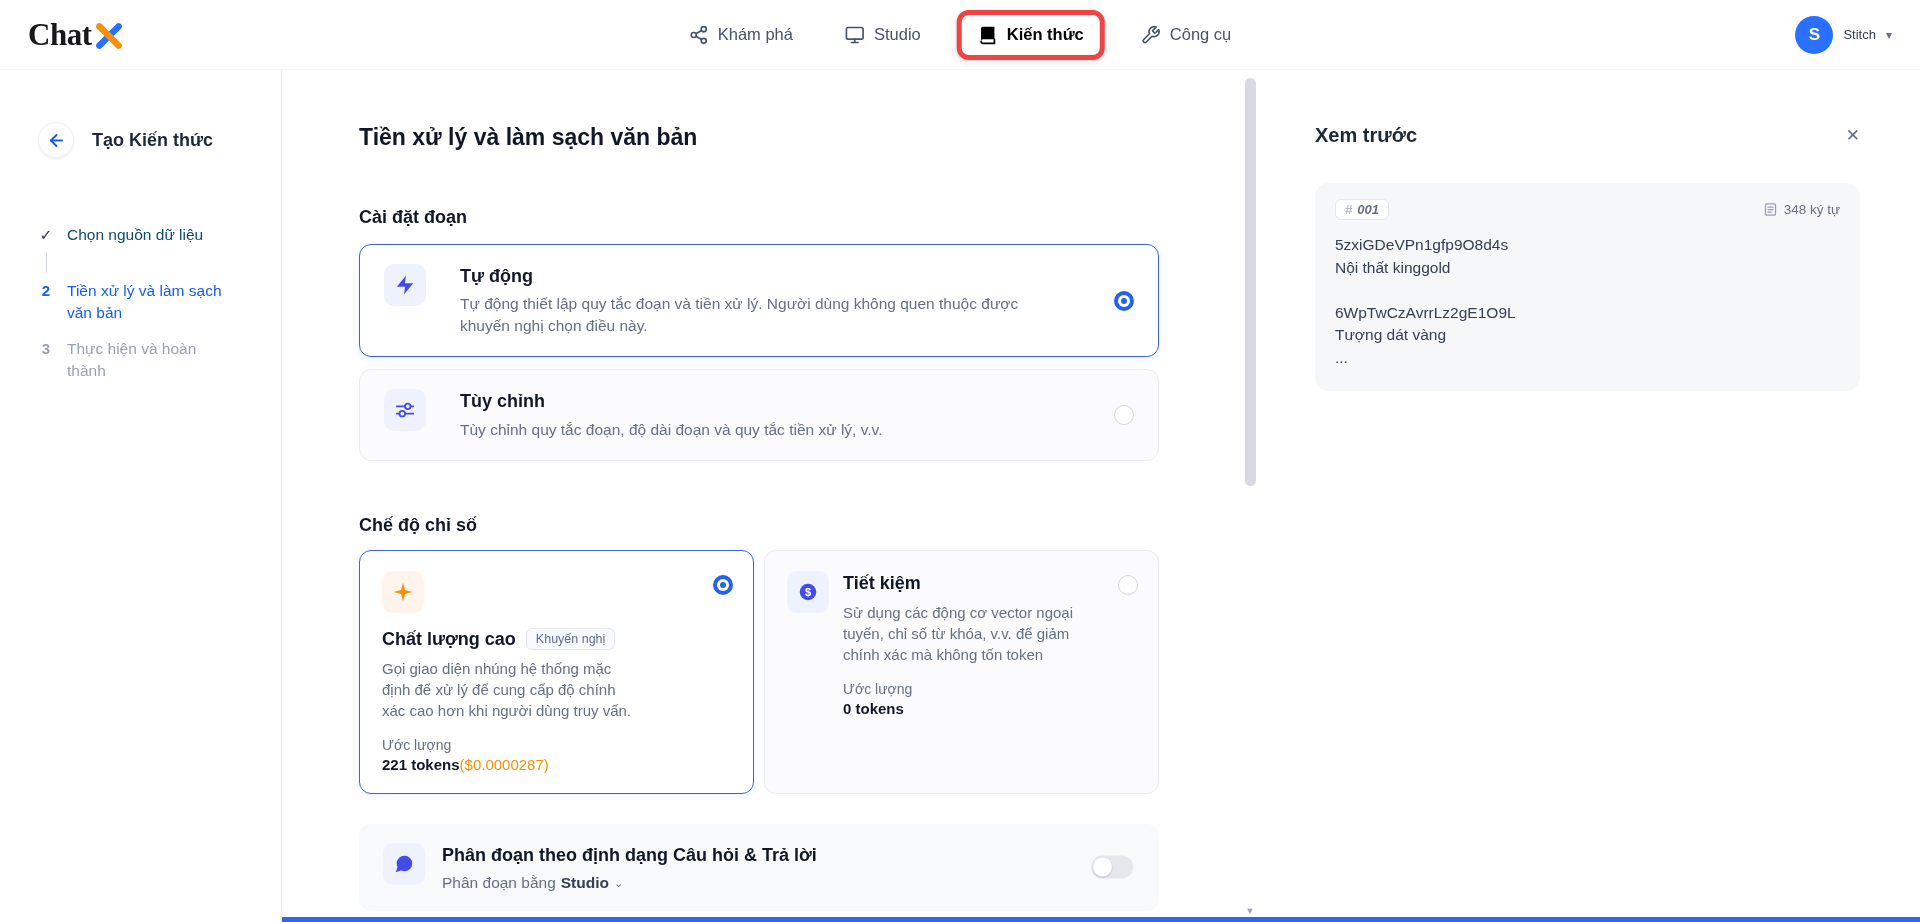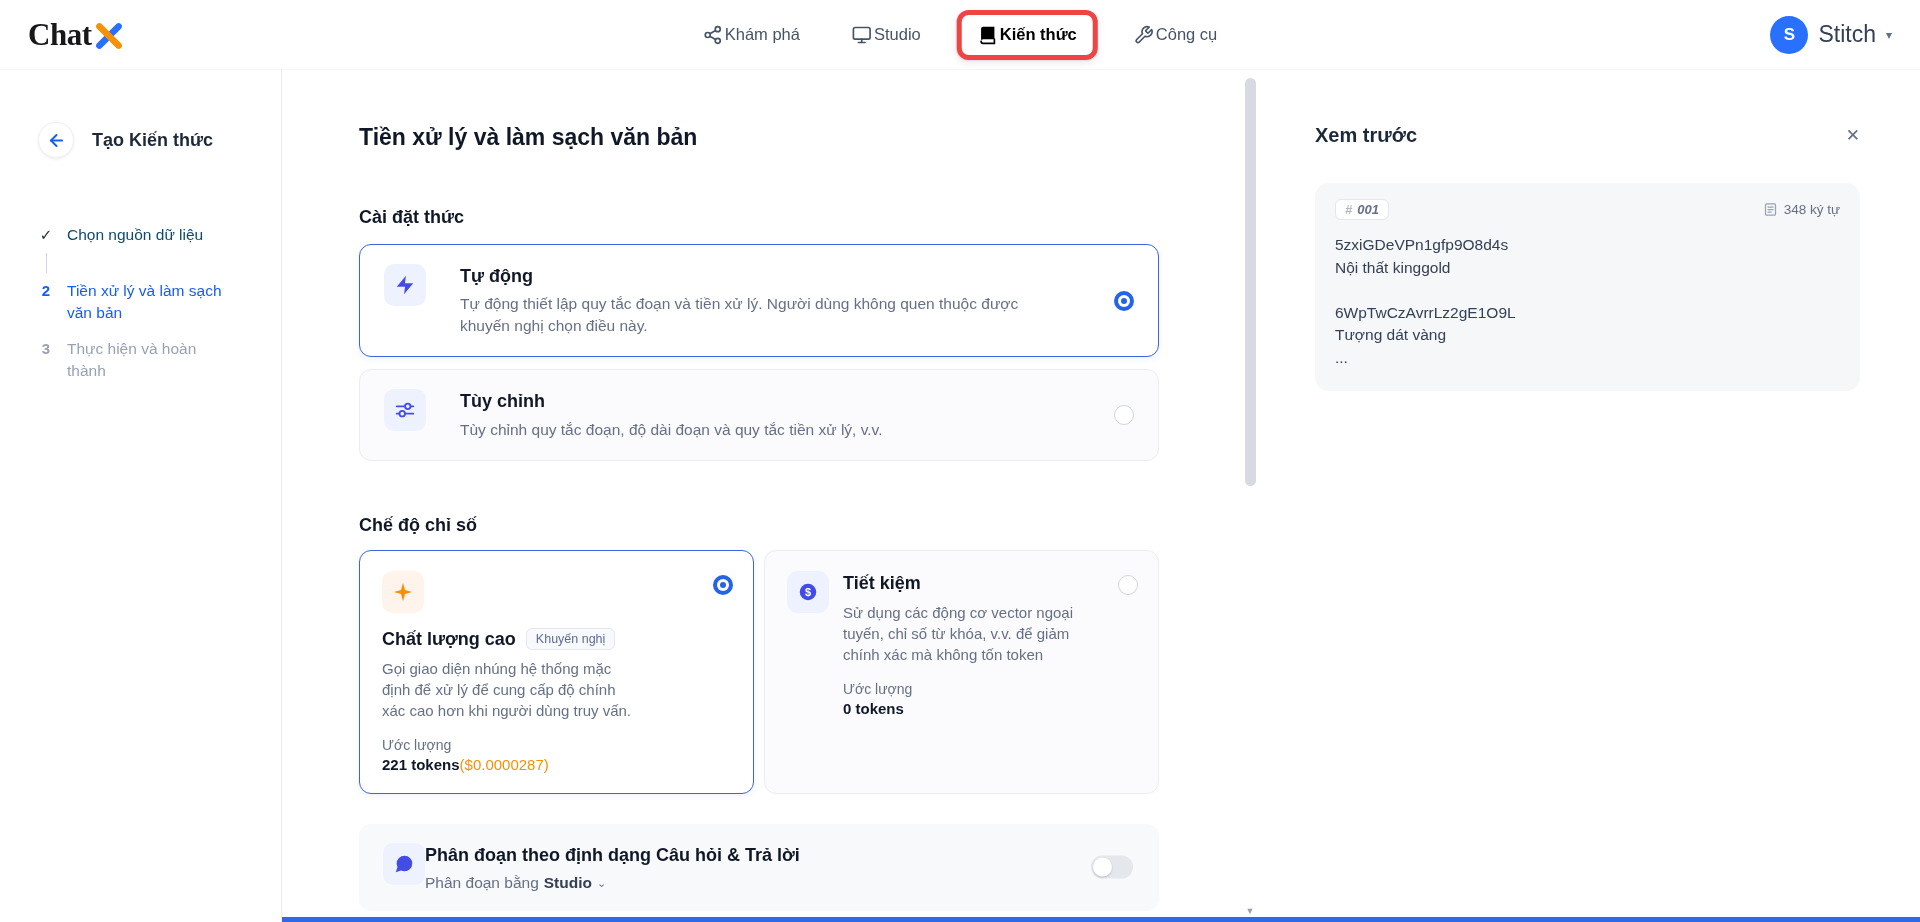--- a/index.html
+++ b/index.html
@@ -8,29 +8,29 @@
   .app { width:1920px; height:922px; position:relative; display:flex; flex-direction:column; }
 
   
   .header { height:70px; flex-shrink:0; display:flex; align-items:center; padding:0 28px;
     position:relative; background:#fff; border-bottom:1px solid #f5f6f8; z-index:5; }
   .logo { display:flex; align-items:center; gap:3px; cursor:pointer; }
   .logo-text { font-size:31px; font-weight:700; color:#18181b; letter-spacing:-0.5px;font-family:Liberation Serif, serif; }
   .logo-x { width:30px; height:30px; margin-top:2px; }
   .nav { position:absolute; left:50%; top:50%; transform:translate(-50%,-50%);
     display:flex; align-items:center; gap:20px; }
-  .nav-item { display:flex; align-items:flex-start; gap:2px; padding:10px 16px; border-radius:12px;
+  .nav-item { display:flex; align-items:flex-start; gap:9px; padding:10px 16px; border-radius:12px;
     font-size:16.5px; font-weight:500; color:#475467; cursor:pointer; white-space:nowrap; }
   .nav-item svg { width:20px; height:20px; }
   .nav-item.active { background:#fff; color:#000000; font-weight:600;
     border:5px solid #ef4444; box-shadow:0 1px 2px rgba(16,24,40,.10), 0 3px 8px rgba(16,24,40,.08); }
   .user { margin-left:auto; display:flex; align-items:center; gap:10px; cursor:pointer; }
   .avatar { width:38px; height:38px; border-radius:50%; background:#2970ff; color:#fff;
     display:flex; align-items:center; justify-content:center; font-size:17px; font-weight:600; }
-  .user-name { font-size:23px; color:#344054; }
+  .user-name { font-size:13px; color:#344054; }
   .chev { font-size:12px; color:#667085; }
 
   
   .body-row { flex:1; display:flex; min-height:0; }
 
   
   .sidebar { width:282px; flex-shrink:0; border-right:1px solid #eaecf0; padding:52px 20px 0 38px; background:#fff; }
   .back-row { display:flex; align-items:center; gap:18px; }
   .back-btn { width:36px; height:36px; border-radius:50%; background:#fff; border:1px solid #eef0f3;
     box-shadow:0 1px 3px rgba(16,24,40,.08); display:flex; align-items:center; justify-content:center; cursor:pointer; }
@@ -83,21 +83,21 @@
   .idx-title-row { display:flex; align-items:center; gap:10px; }
   .badge { font-size:12.5px; font-weight:500; color:#5d6b98; background:#f8f9fc;
     border:1px solid #e4e7ec; border-radius:6px; padding:3px 9px; white-space:nowrap; }
   .idx-desc { margin-top:7px; font-size:15px; color:#667085; line-height:1.42; max-width:250px; }
   .est-label { margin-top:15px; font-size:14px; color:#667085; }
   .est-value { margin-top:3px; font-size:15px; }
   .est-tokens { font-weight:700; color:#101828; }
   .est-cost { color:#f79009; font-weight:500; }
 
   .qa-row { margin-top:30px; background:#f8f9fb; border-radius:12px; padding:19px 24px;
-    display:flex; position:relative; }
+    display:flex; gap:17px; position:relative; }
   .qa-sub { margin-top:7px; font-size:15.5px; color:#667085; display:flex; align-items:center; gap:5px; }
   .qa-lang { color:#344054; font-weight:700; cursor:pointer; }
   .qa-chev { font-size:11px; color:#667085; }
   .toggle { position:absolute; right:26px; top:50%; transform:translateY(-50%);
     width:42px; height:23px; border-radius:12px; background:#e4e7ec; cursor:pointer; }
   .toggle .knob { position:absolute; left:2px; top:2px; width:19px; height:19px; border-radius:50%;
     background:#fff; box-shadow:0 1px 2px rgba(16,24,40,.2); }
 
   .footer-row { margin-top:42px; display:flex; align-items:baseline; gap:14px; white-space:nowrap; }
   .footer-h { font-size:18px; font-weight:700; color:#101828; }
@@ -212,21 +212,21 @@
           <span class="step-marker">3</span>
           <span class="step-label">Thực hiện và hoàn thành</span>
         </div>
       </div>
     </aside>
 
     <main class="main">
       <div class="content">
         <h1 class="page-h1">Tiền xử lý và làm sạch văn bản</h1>
 
-        <div class="sec-heading first">Cài đặt thức</div>
+        <div class="sec-heading first">Cài đặt đoạn</div>
 
         <div class="opt-card selected">
           <div class="icon-box indigo">
             <svg viewBox="0 0 24 24">
                 <polygon points="13 2 3 14 12 14 11 22 21 10 12 10 13 2" fill="#444ce7"></polygon>
               </svg>
           </div>
           <div class="opt-text">
             <div class="opt-title">Tự động</div>
             <div class="opt-desc">Tự động thiết lập quy tắc đoạn và tiền xử lý. Người dùng không quen thuộc được khuyến nghị chọn điều này.</div>

